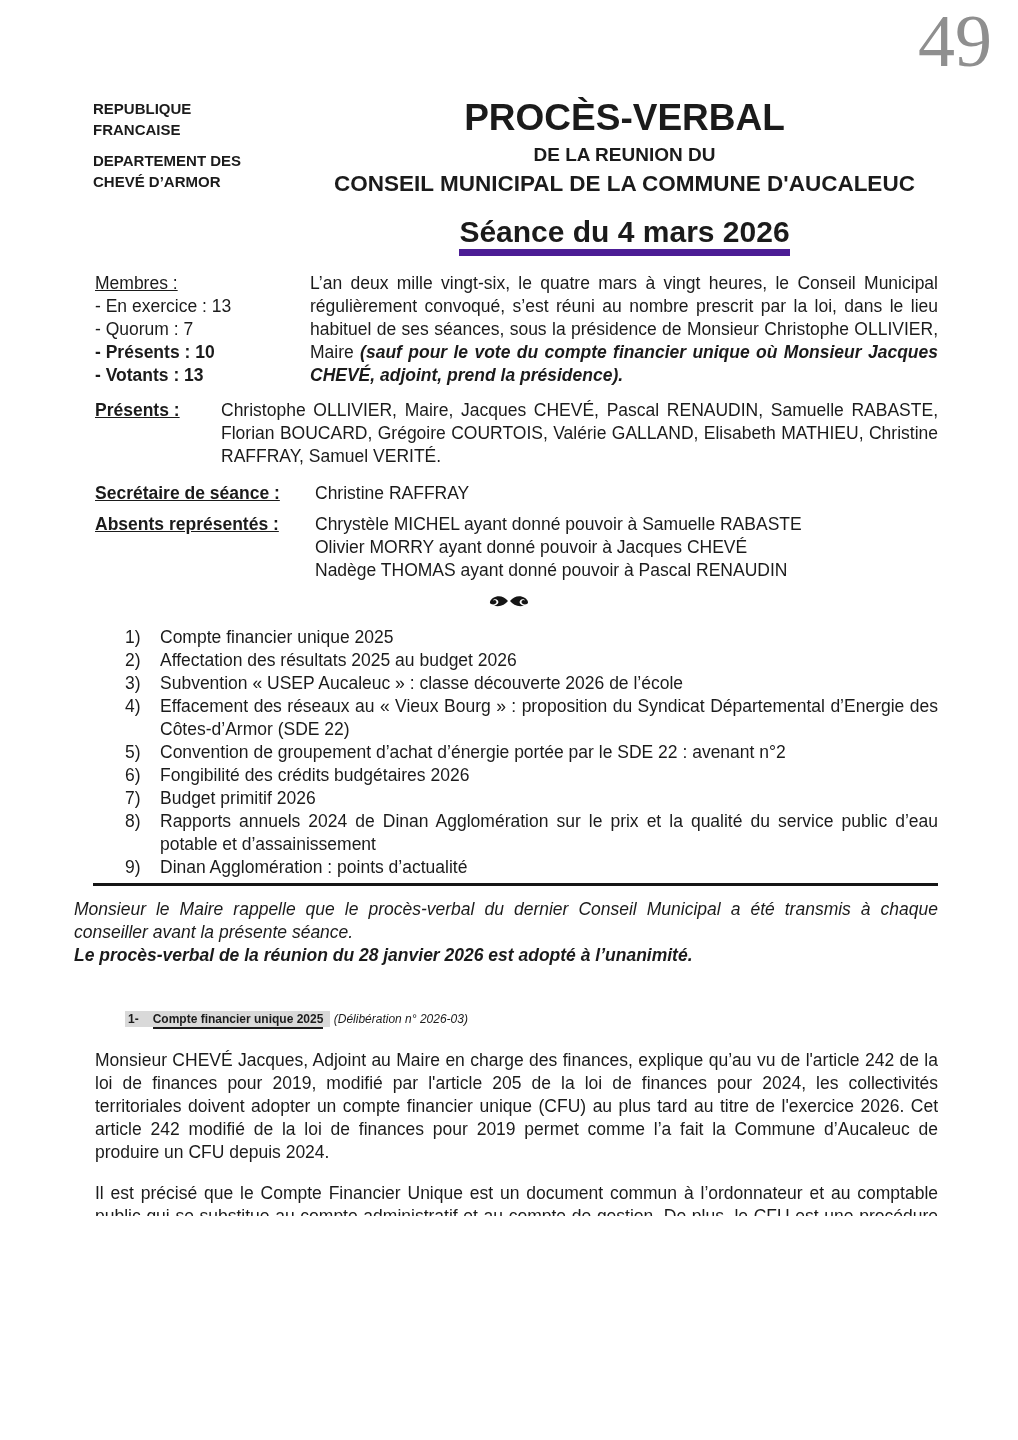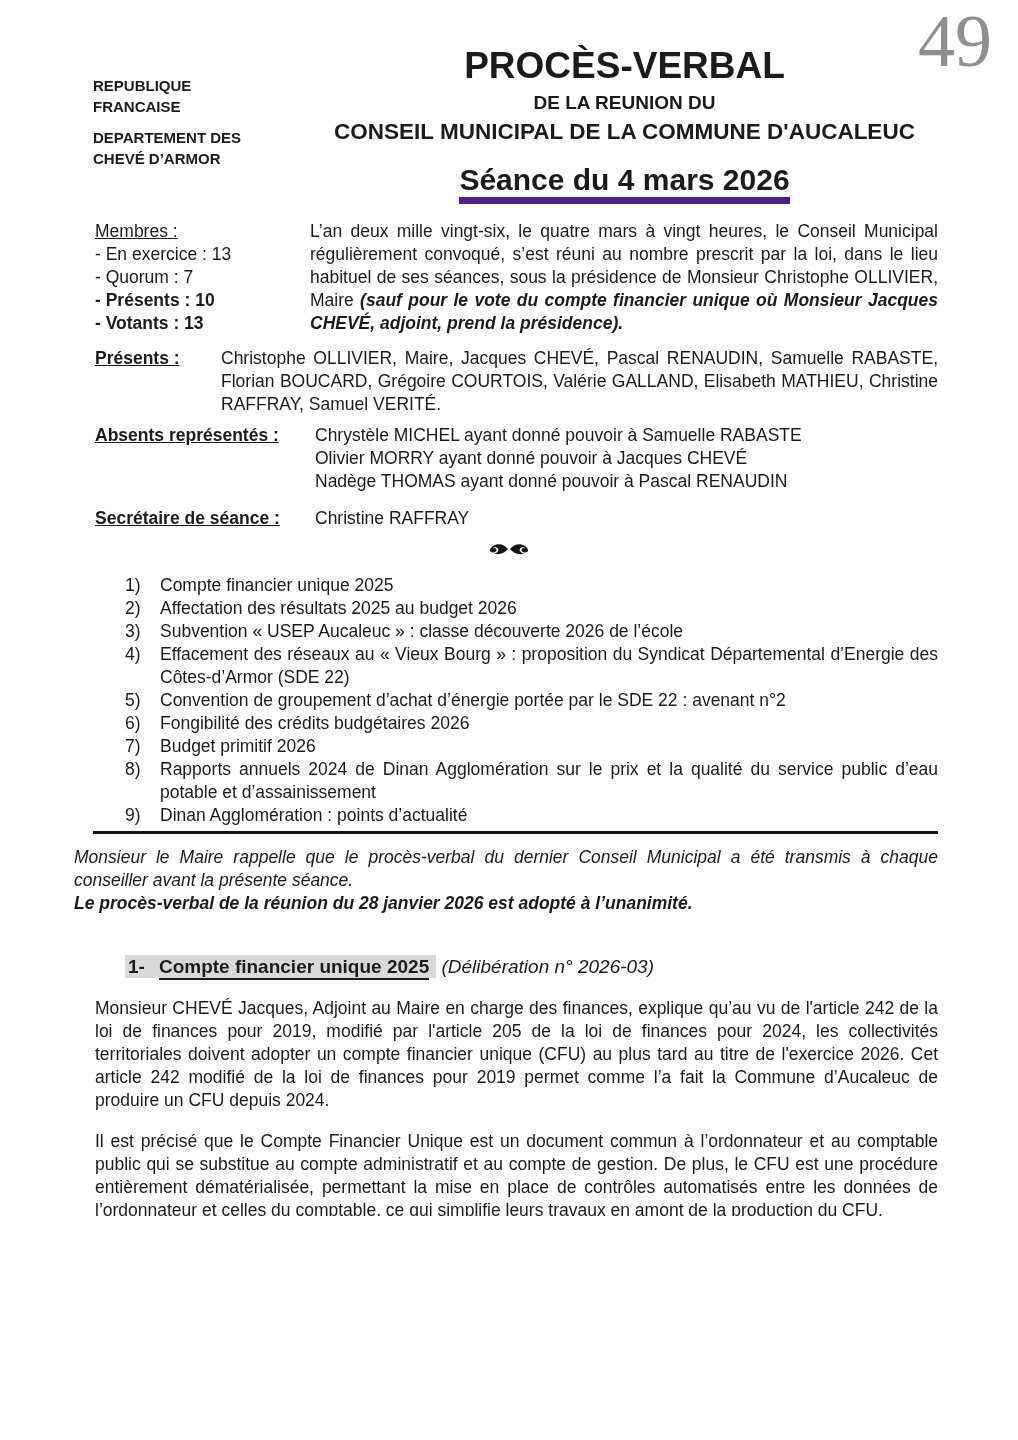--- a/index.html
+++ b/index.html
@@ -10,21 +10,21 @@
     color:#1b1b1b;
     font-family:"Liberation Sans","DejaVu Sans",sans-serif;
     font-size:17.5px;line-height:23px;
     overflow:hidden;
   }
   .page-number{
     position:absolute;top:4px;right:26px;
     font-family:"Liberation Serif","DejaVu Serif",serif;
     font-size:74px;line-height:1;color:#8f8f8f;font-weight:400;
   }
-  .header-row{display:flex;padding:46px 80px 0 93px;align-items:center;}
+  .header-row{display:flex;padding:98px 80px 0 93px;}
   .dept{width:218px;flex:none;font-size:15px;font-weight:bold;line-height:21px;}
   .dept-gap{height:10px;}
   .titles{flex:1;text-align:center;}
   .pv-title{font-size:37px;font-weight:bold;line-height:40px;}
   .pv-sub1{font-size:19px;font-weight:bold;line-height:24px;margin-top:5px;}
   .pv-sub2{font-size:22.5px;font-weight:bold;line-height:28px;margin-top:3px;}
   .seance{margin-top:16px;font-size:30px;font-weight:bold;line-height:36px;}
   .seance span{border-bottom:7px solid #4c1d95;padding-bottom:1px;}
   .members-row{display:flex;margin:22px 80px 0 95px;}
   .members{width:215px;flex:none;}
@@ -45,21 +45,21 @@
   .convocation{margin:17px 80px 0 95px;font-style:italic;}
   .convocation span{text-decoration:underline;}
   .ordre{font-weight:bold;}
   .agenda{margin:12px 80px 0 125px;}
   .agenda-item{display:flex;}
   .agenda-num{width:35px;flex:none;}
   .agenda-text{flex:1;text-align:justify;}
   .divider{margin:4px 80px 0 93px;border-top:3px solid #151515;height:0;}
   .preamble{margin:12px 80px 0 74px;font-style:italic;text-align:justify;}
   .preamble-bold{font-weight:bold;font-style:italic;}
-  .section-heading{margin:40px 80px 0 125px;font-size:19px;line-height:24px;}
+  .section-heading{margin:40px 80px 0 125px;font-size:12px;line-height:24px;}
   .sh-highlight{background:#d9d9d9;font-weight:bold;padding:1px 7px 1px 3px;}
   .sh-num{margin-right:14px;}
   .sh-title{border-bottom:2px solid #1b1b1b;padding-bottom:1px;}
   .deliberation{font-style:italic;}
   .body-para{margin:18px 80px 0 95px;text-align:justify;}
   .body-para + .body-para{}
 </style>
 </head>
 <body>
 
@@ -92,32 +92,32 @@
       <div class="members-bold">- Votants : 13</div>
     </div>
     <div class="intro"><span>L’an deux mille vingt-six, le quatre mars à vingt heures, le Conseil Municipal régulièrement convoqué, s’est réuni au nombre prescrit par la loi, dans le lieu habituel de ses séances, sous la présidence de Monsieur Christophe OLLIVIER, Maire </span><span class="bold-italic">(sauf pour le vote du compte financier unique où Monsieur Jacques CHEVÉ, adjoint, prend la présidence).</span></div>
   </div>
 
   <div class="attend-row row-presents">
     <div class="attend-label lbl-narrow">Présents :</div>
     <div class="attend-text justify">Christophe OLLIVIER, Maire, Jacques CHEVÉ, Pascal RENAUDIN, Samuelle RABASTE, Florian BOUCARD, Grégoire COURTOIS, Valérie GALLAND, Elisabeth MATHIEU, Christine RAFFRAY, Samuel VERITÉ.</div>
   </div>
 
+  <div class="attend-row row-secretary">
+    <div class="attend-label lbl-wide">Secrétaire de séance :</div>
+    <div class="attend-text">Christine RAFFRAY</div>
+  </div>
+
   <div class="attend-row row-absents">
     <div class="attend-label lbl-wide">Absents représentés :</div>
     <div class="attend-text">
       <div>Chrystèle MICHEL ayant donné pouvoir à Samuelle RABASTE</div>
       <div>Olivier MORRY ayant donné pouvoir à Jacques CHEVÉ</div>
       <div>Nadège THOMAS ayant donné pouvoir à Pascal RENAUDIN</div>
     </div>
-  </div>
-
-  <div class="attend-row row-secretary">
-    <div class="attend-label lbl-wide">Secrétaire de séance :</div>
-    <div class="attend-text">Christine RAFFRAY</div>
   </div>
 
   <div class="ornament">
     <svg width="42" height="14" viewBox="0 0 42 14" aria-hidden="true">
       <g fill="#151515">
         <path d="M20,7 C16,2 10,1 5,4 C2,6 1,9 3,10 C5.5,11.2 8.5,10 8.5,8 C8.5,6 6.2,5.4 5,6.6 C5.6,4.8 8.4,4.9 9.8,6.6 C11.2,8.3 10,11 6,11.6 C11.5,13.2 17,11 20,7 Z"></path>
         <path d="M22,7 C26,2 32,1 37,4 C40,6 41,9 39,10 C36.5,11.2 33.5,10 33.5,8 C33.5,6 35.8,5.4 37,6.6 C36.4,4.8 33.6,4.9 32.2,6.6 C30.8,8.3 32,11 36,11.6 C30.5,13.2 25,11 22,7 Z"></path>
       </g>
     </svg>
   </div>

